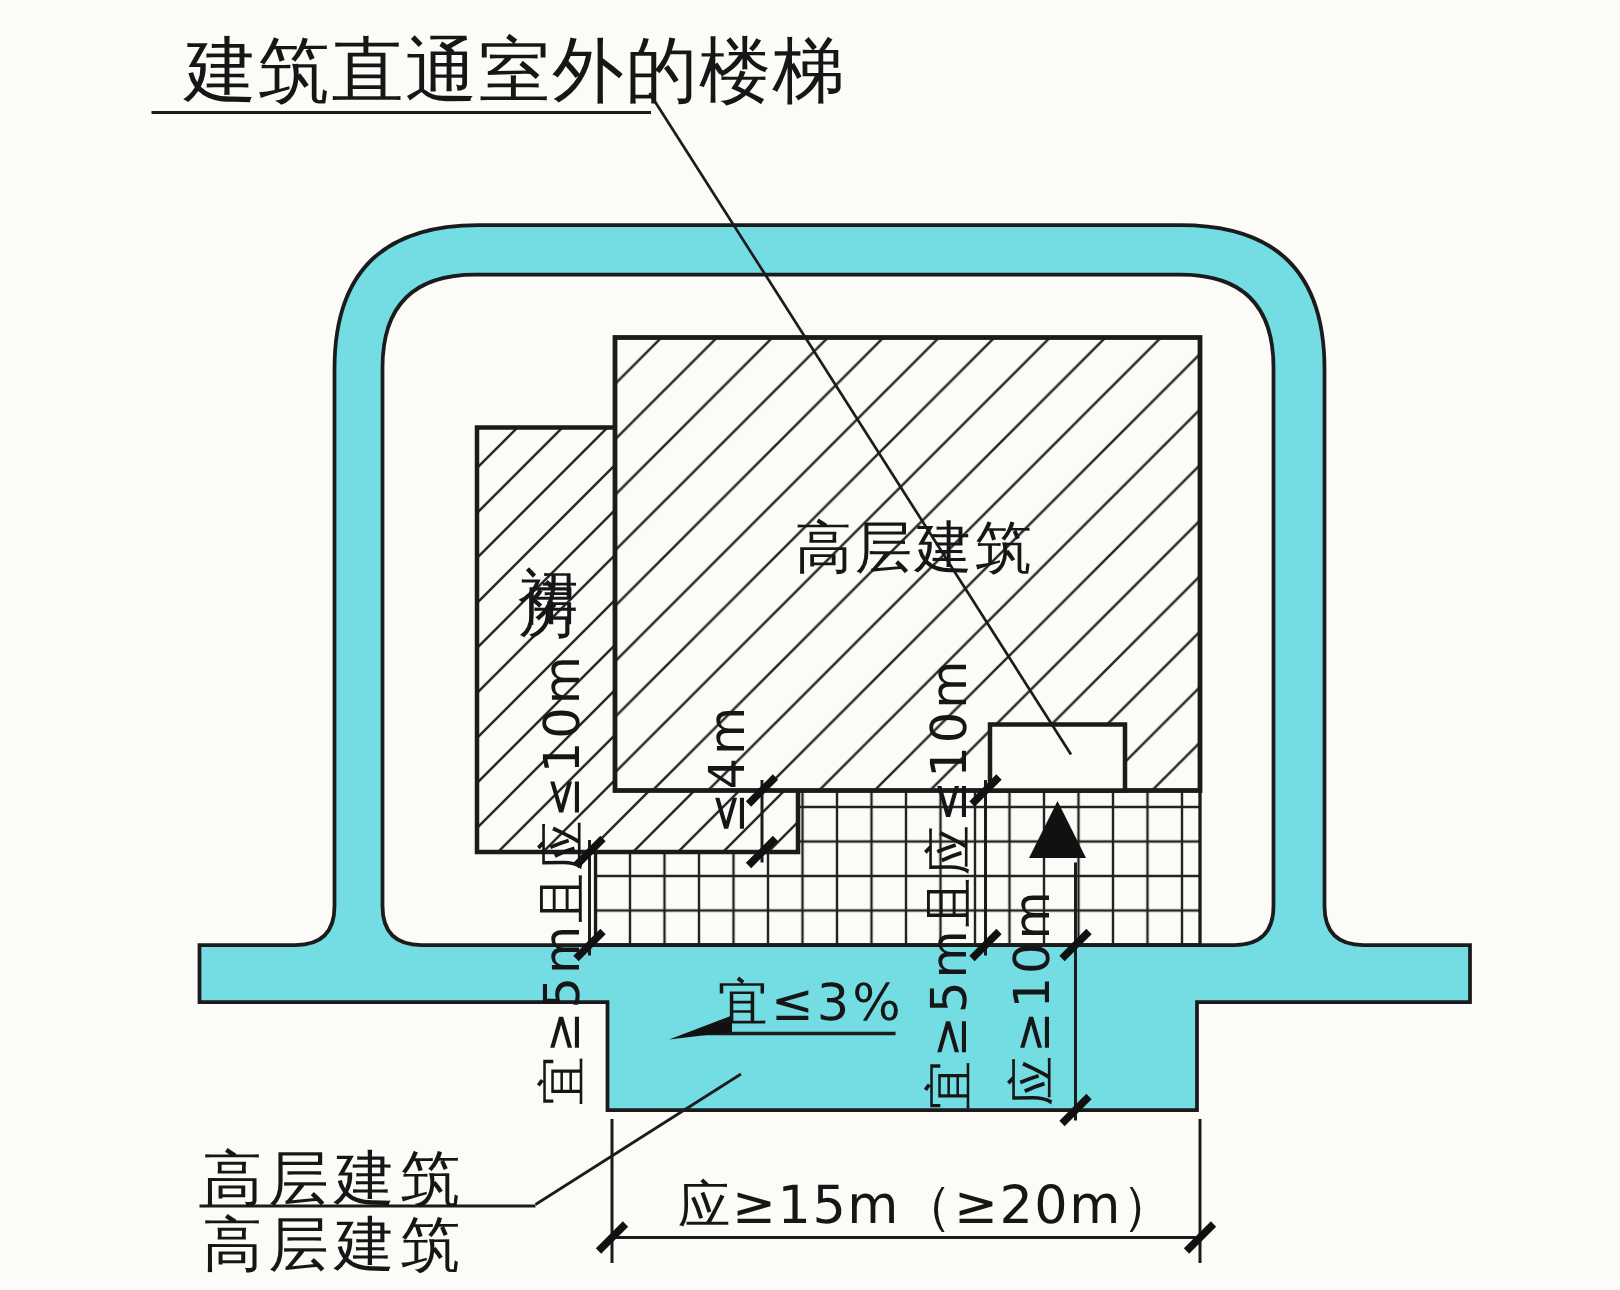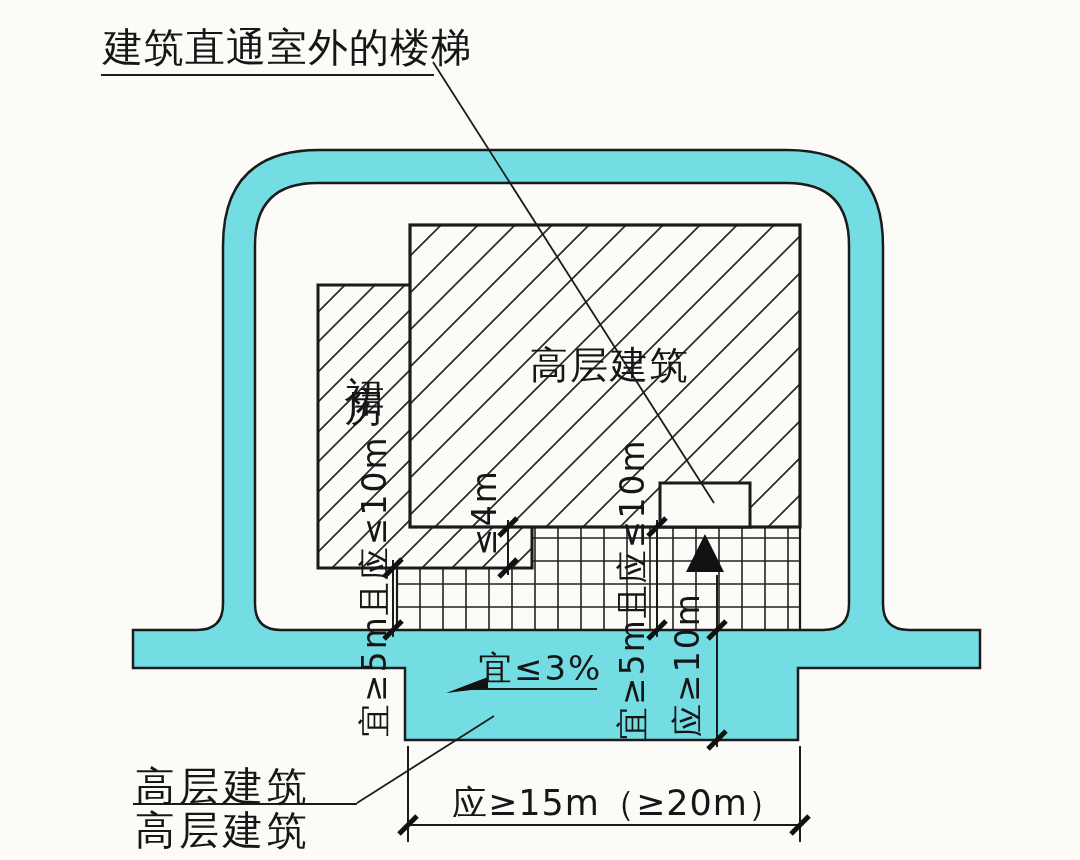--- a/index.html
+++ b/index.html
@@ -1,20 +1,20 @@
 <!DOCTYPE html>
 <html><head>
 <meta charset="utf-8">
 <style>
   html,body{margin:0;padding:0;background:#e8e8e8;}
   .stage{position:relative;width:1080px;height:860px;background:#fcfbf7;overflow:hidden;
          font-family:"DejaVu Sans",sans-serif;color:#141414;}
   .stage svg{position:absolute;left:0;top:0;}
   .cjk{position:absolute;white-space:nowrap;color:#161616;}
-  .note{font-size:40px;line-height:43px;letter-spacing:1px;}
+  .note{font-size:48px;line-height:43px;letter-spacing:1px;margin-left:20px;}
   .note2{font-size:40px;line-height:44px;letter-spacing:4px;}
   .vlabel{writing-mode:vertical-rl;text-orientation:upright;font-size:40px;letter-spacing:9px;}
   .hlabel{font-size:38px;letter-spacing:2px;}
   .dim{font-size:33px;line-height:34px;letter-spacing:2px;transform:rotate(-90deg);transform-origin:0 0;}
   .dimh{font-size:35px;letter-spacing:1px;text-align:left;width:300px;}
   .slope{font-size:34px;letter-spacing:2px;}
 </style>
 </head>
 <body>
 

